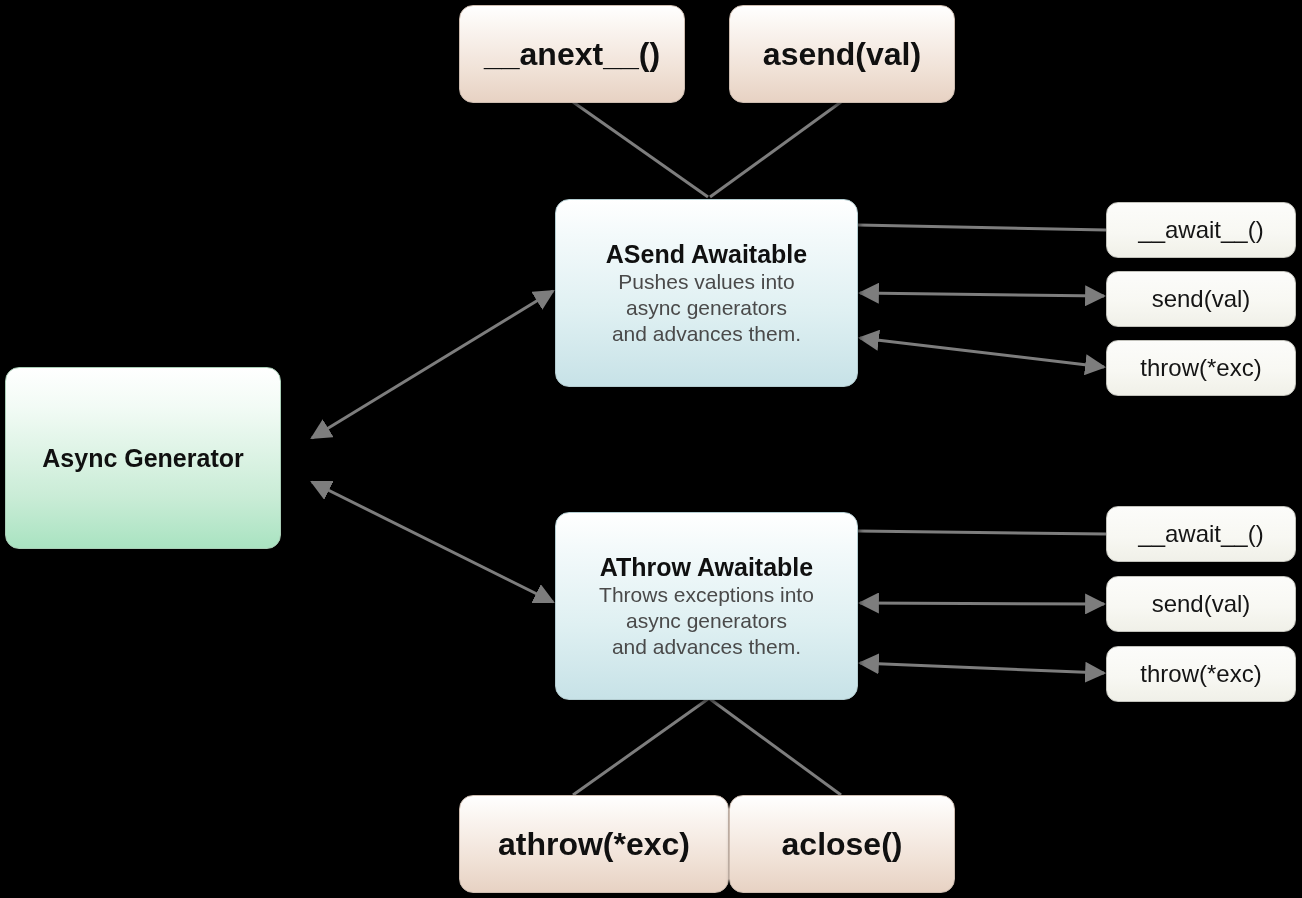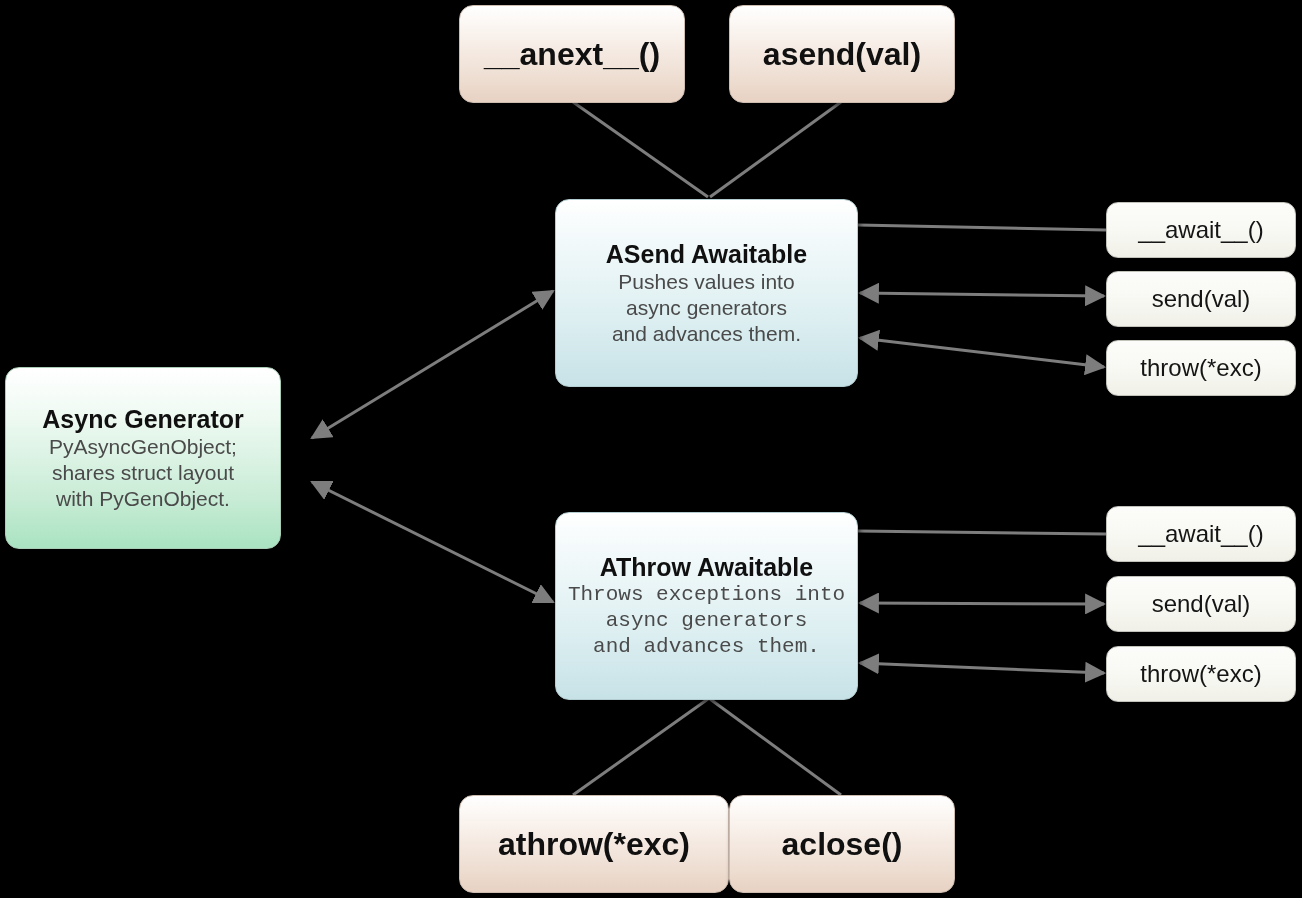--- a/index.html
+++ b/index.html
@@ -109,35 +109,32 @@
       <line x1="858" y1="531" x2="1106" y2="534"></line>
 
       <line x1="860" y1="603" x2="1104" y2="604" marker-start="url(#arrowStart)" marker-end="url(#arrowEnd)"></line>
 
       <line x1="860" y1="663" x2="1104" y2="673" marker-start="url(#arrowStart)" marker-end="url(#arrowEnd)"></line>
     </g>
   </svg>
 
   <div class="node n-green" style="left:5px; top:367px; width:276px; height:182px;">
     <div class="title big-title">Async Generator</div>
-    <div class="desc big-desc" style="white-space:pre-line;">PyAsyncGenObject;
-shares struct layout
-with PyGenObject.</div>
   </div>
 
   <div class="node n-cyan" style="left:555px; top:199px; width:303px; height:188px;">
     <div class="title big-title">ASend Awaitable</div>
     <div class="desc big-desc" style="white-space:pre-line;">Pushes values into
 async generators
 and advances them.</div>
   </div>
 
   <div class="node n-cyan" style="left:555px; top:512px; width:303px; height:188px;">
     <div class="title big-title">AThrow Awaitable</div>
-    <div class="desc big-desc" style="white-space:pre-line;font-family:Liberation Mono, monospace;">Throws exceptions into
+    <div class="desc big-desc" style="white-space:pre-line;">Throws exceptions into
 async generators
 and advances them.</div>
   </div>
 
   <div class="node n-peach" style="left:459px; top:5px; width:226px; height:98px;">
     <div class="method-lbl">__anext__()</div>
   </div>
 
   <div class="node n-peach" style="left:729px; top:5px; width:226px; height:98px;">
     <div class="method-lbl">asend(val)</div>

